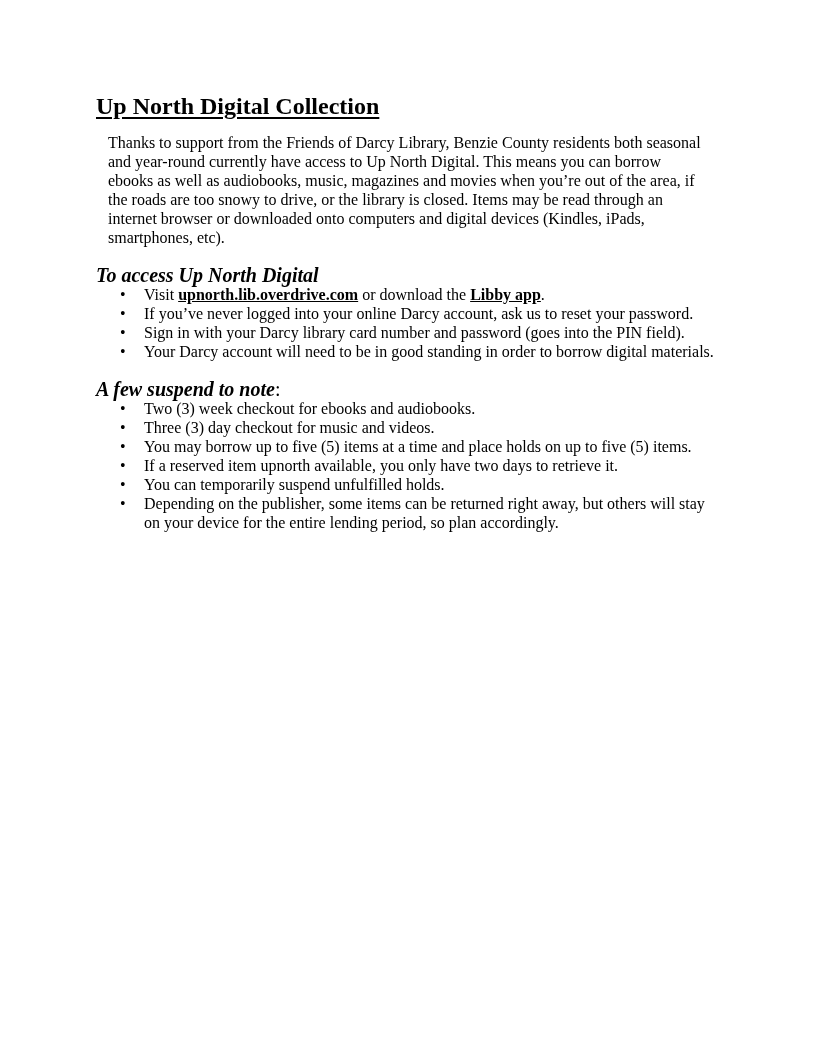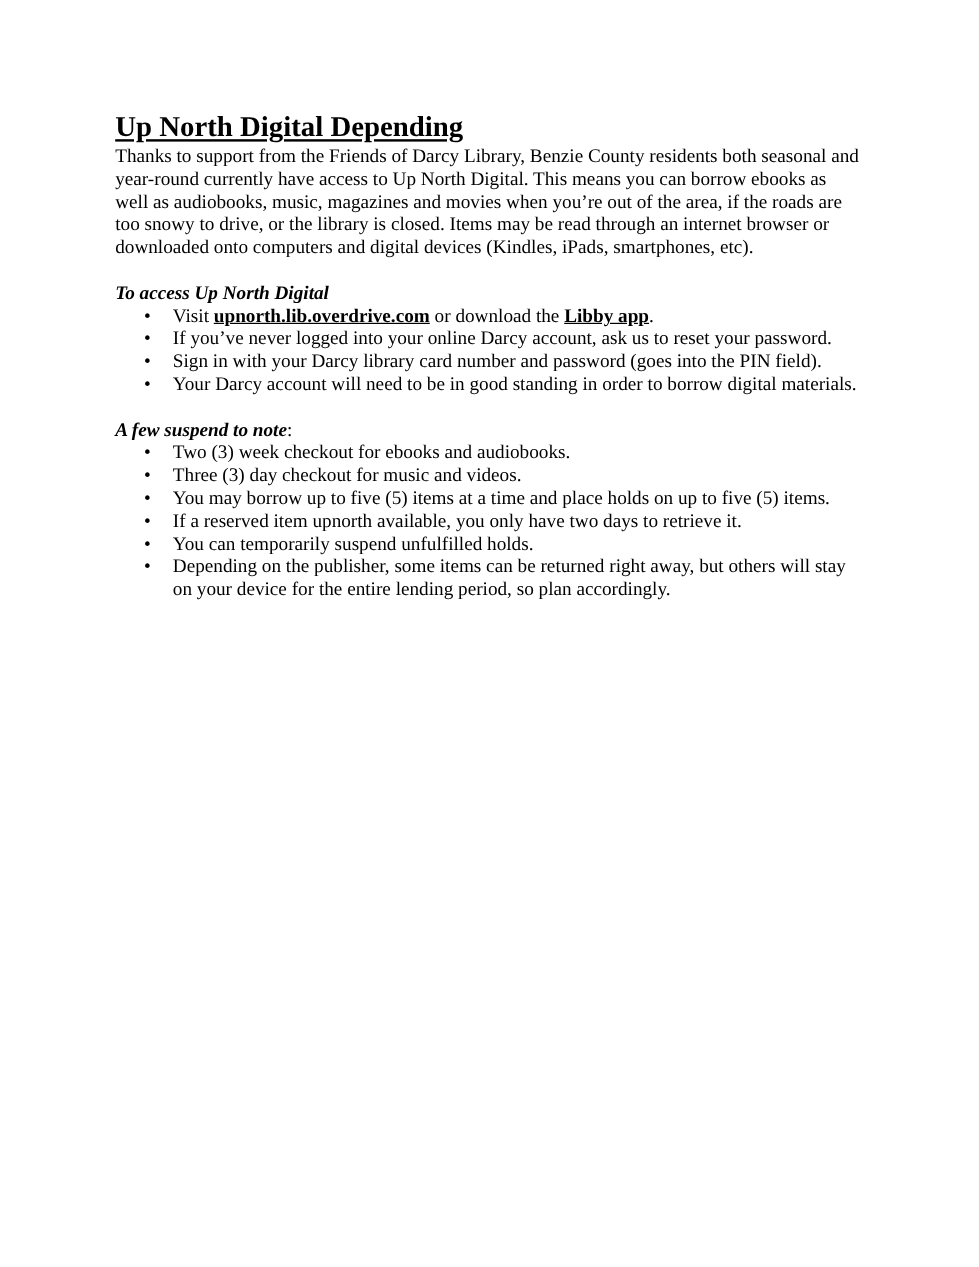--- a/index.html
+++ b/index.html
@@ -27,25 +27,25 @@
     font-weight: bold;
     text-decoration: underline;
     text-decoration-thickness: 2px;
     text-underline-offset: 3px;
   }
   .body-text {
     font-size: 16px;
     line-height: 19px;
   }
   .intro {
-    margin: 0;
+    margin: 12px;
   }
   .section-heading {
     margin: 19px 0 0 0;
-    font-size: 16px;
+    font-size: 20px;
     line-height: 19px;
     font-weight: bold;
     font-style: italic;
   }
   .section-heading .plain-colon {
     font-style: normal;
     font-weight: normal;
   }
   ul.bullet-list {
     margin: 0;
@@ -64,21 +64,21 @@
     left: 24px;
     top: 0;
   }
   b { font-weight: bold; text-decoration: underline; }
 </style>
 </head>
 <body>
 
 <div class="page">
 
-  <h1 class="doc-title">Up North Digital Depending</h1>
+  <h1 class="doc-title">Up North Digital Collection</h1>
 
   <p class="body-text intro">Thanks to support from the Friends of Darcy Library, Benzie County residents both seasonal and year-round currently have access to Up North Digital. This means you can borrow ebooks as well as audiobooks, music, magazines and movies when you’re out of the area, if the roads are too snowy to drive, or the library is closed. Items may be read through an internet browser or downloaded onto computers and digital devices (Kindles, iPads, smartphones, etc).</p>
 
   <h2 class="section-heading"><span>To access Up North Digital</span></h2>
 
   <ul class="bullet-list">
     <li><span>Visit </span><b>upnorth.lib.overdrive.com</b><span> or download the </span><b>Libby app</b><span>.</span></li>
     <li>If you’ve never logged into your online Darcy account, ask us to reset your password.</li>
     <li>Sign in with your Darcy library card number and password (goes into the PIN field).</li>
     <li>Your Darcy account will need to be in good standing in order to borrow digital materials.</li>

